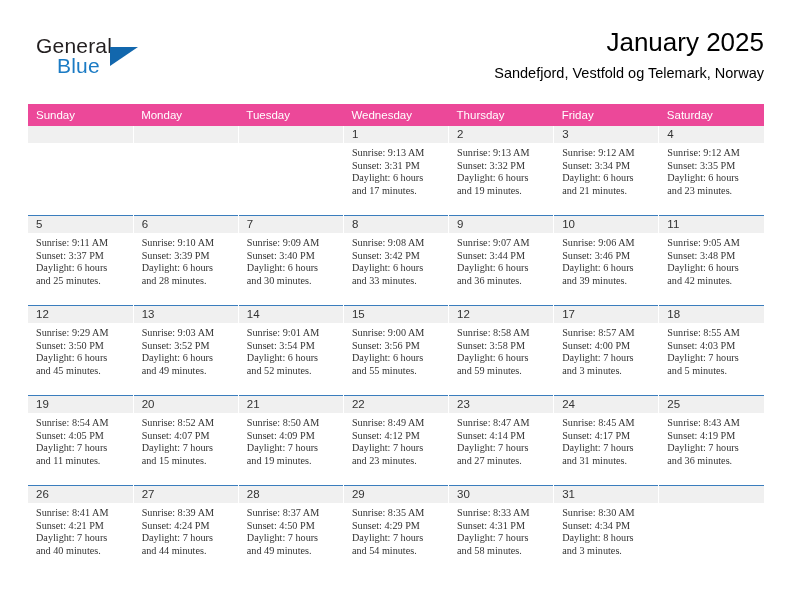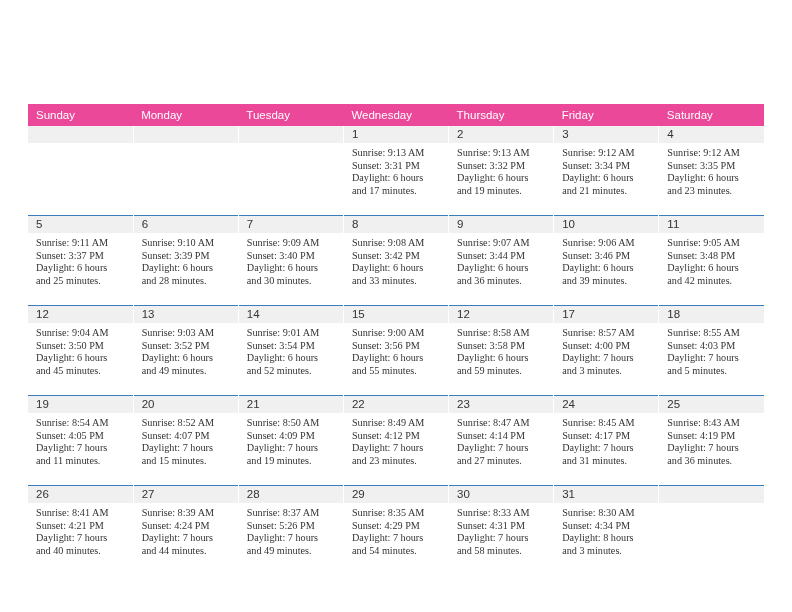--- a/index.html
+++ b/index.html
@@ -150,21 +150,30 @@
 
   
 </style>
 </head>
 <body>
 
 <div class="page">
 
   <div class="header">
 
-
+    <div class="logo">
+      <span class="logo-general">General</span>
+      <span class="logo-triangle"></span>
+      <span class="logo-blue">Blue</span>
+    </div>
+
+    <div class="title-block">
+      <div class="cal-title">January 2025</div>
+      <div class="cal-subtitle">Sandefjord, Vestfold og Telemark, Norway</div>
+    </div>
 
   </div>
 
   <div class="calendar">
     <table class="cal-table">
       <colgroup>
         <col>
           <col>
           <col>
           <col>
@@ -322,21 +331,21 @@
                   <div>and 42 minutes.</div>
                 </div>
               </div>
             </td>
           </tr>
           <tr>
             <td>
               <div class="cell">
                 <div class="daynum-band">12</div>
                 <div class="info">
-                  <div>Sunrise: 9:04 AM</div>
+                  <div>Sunrise: 9:29 AM</div>
                   <div>Sunset: 3:50 PM</div>
                   <div>Daylight: 6 hours</div>
                   <div>and 45 minutes.</div>
                 </div>
               </div>
             </td>
             <td>
               <div class="cell">
                 <div class="daynum-band">13</div>
                 <div class="info">
@@ -503,21 +512,21 @@
                   <div>Daylight: 7 hours</div>
                   <div>and 44 minutes.</div>
                 </div>
               </div>
             </td>
             <td>
               <div class="cell">
                 <div class="daynum-band">28</div>
                 <div class="info">
                   <div>Sunrise: 8:37 AM</div>
-                  <div>Sunset: 5:26 PM</div>
+                  <div>Sunset: 4:50 PM</div>
                   <div>Daylight: 7 hours</div>
                   <div>and 49 minutes.</div>
                 </div>
               </div>
             </td>
             <td>
               <div class="cell">
                 <div class="daynum-band">29</div>
                 <div class="info">
                   <div>Sunrise: 8:35 AM</div>

